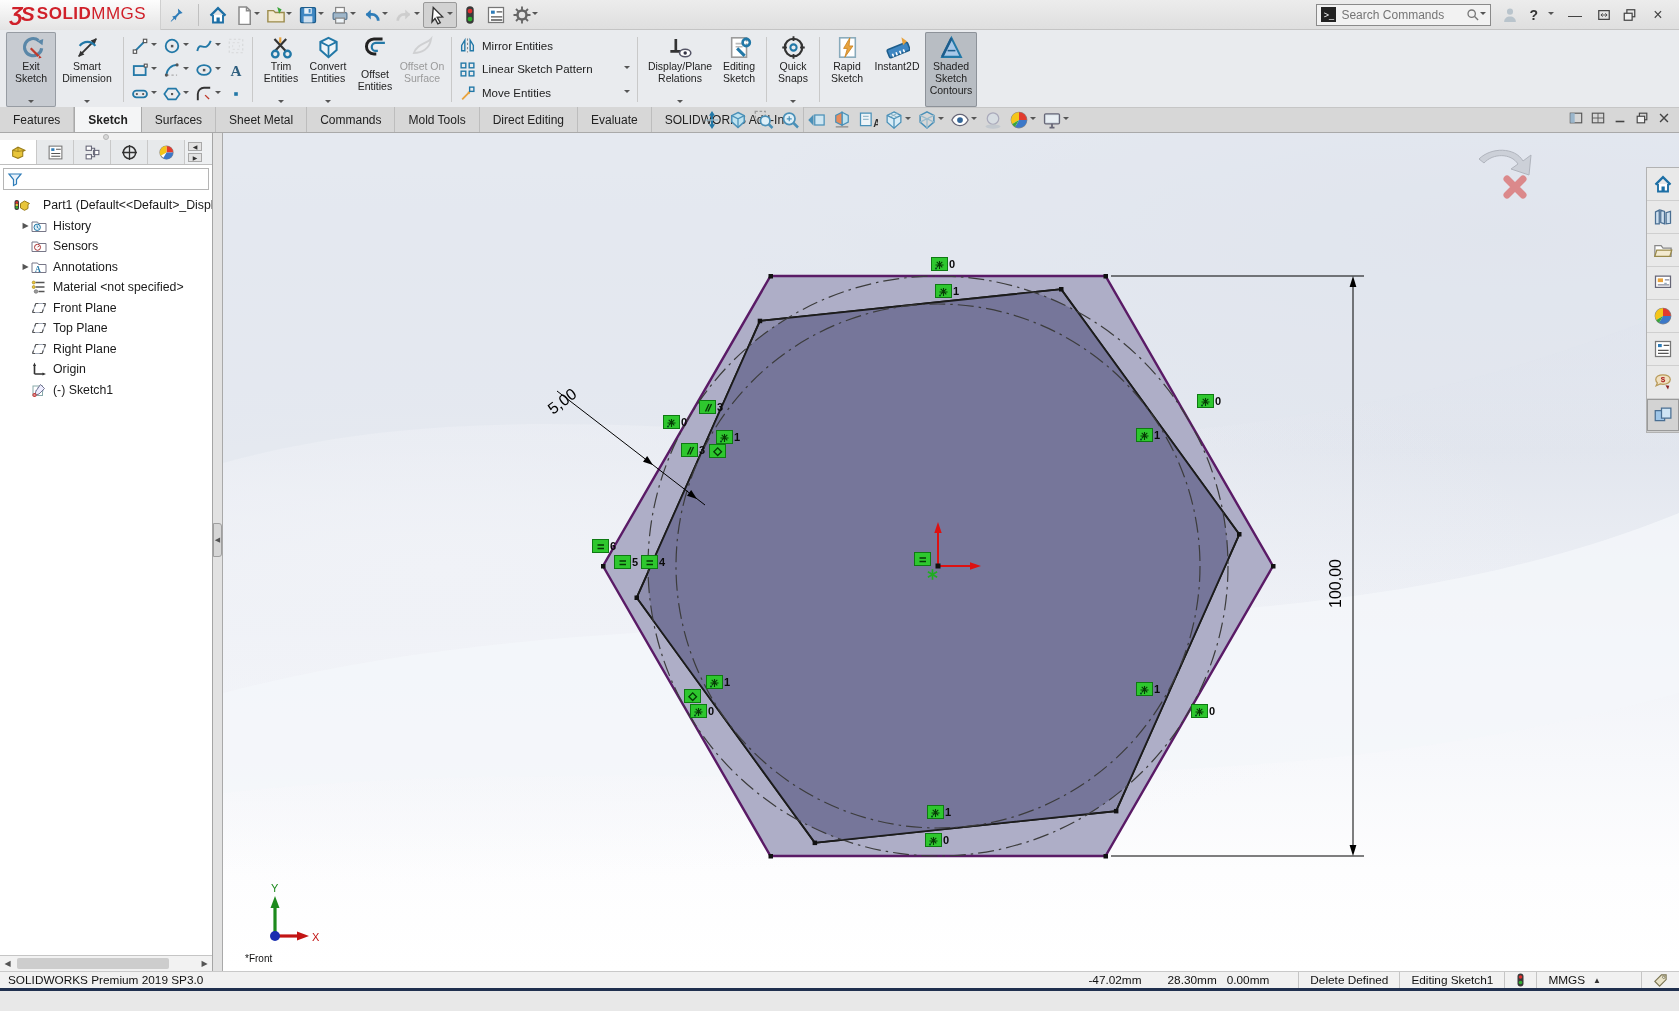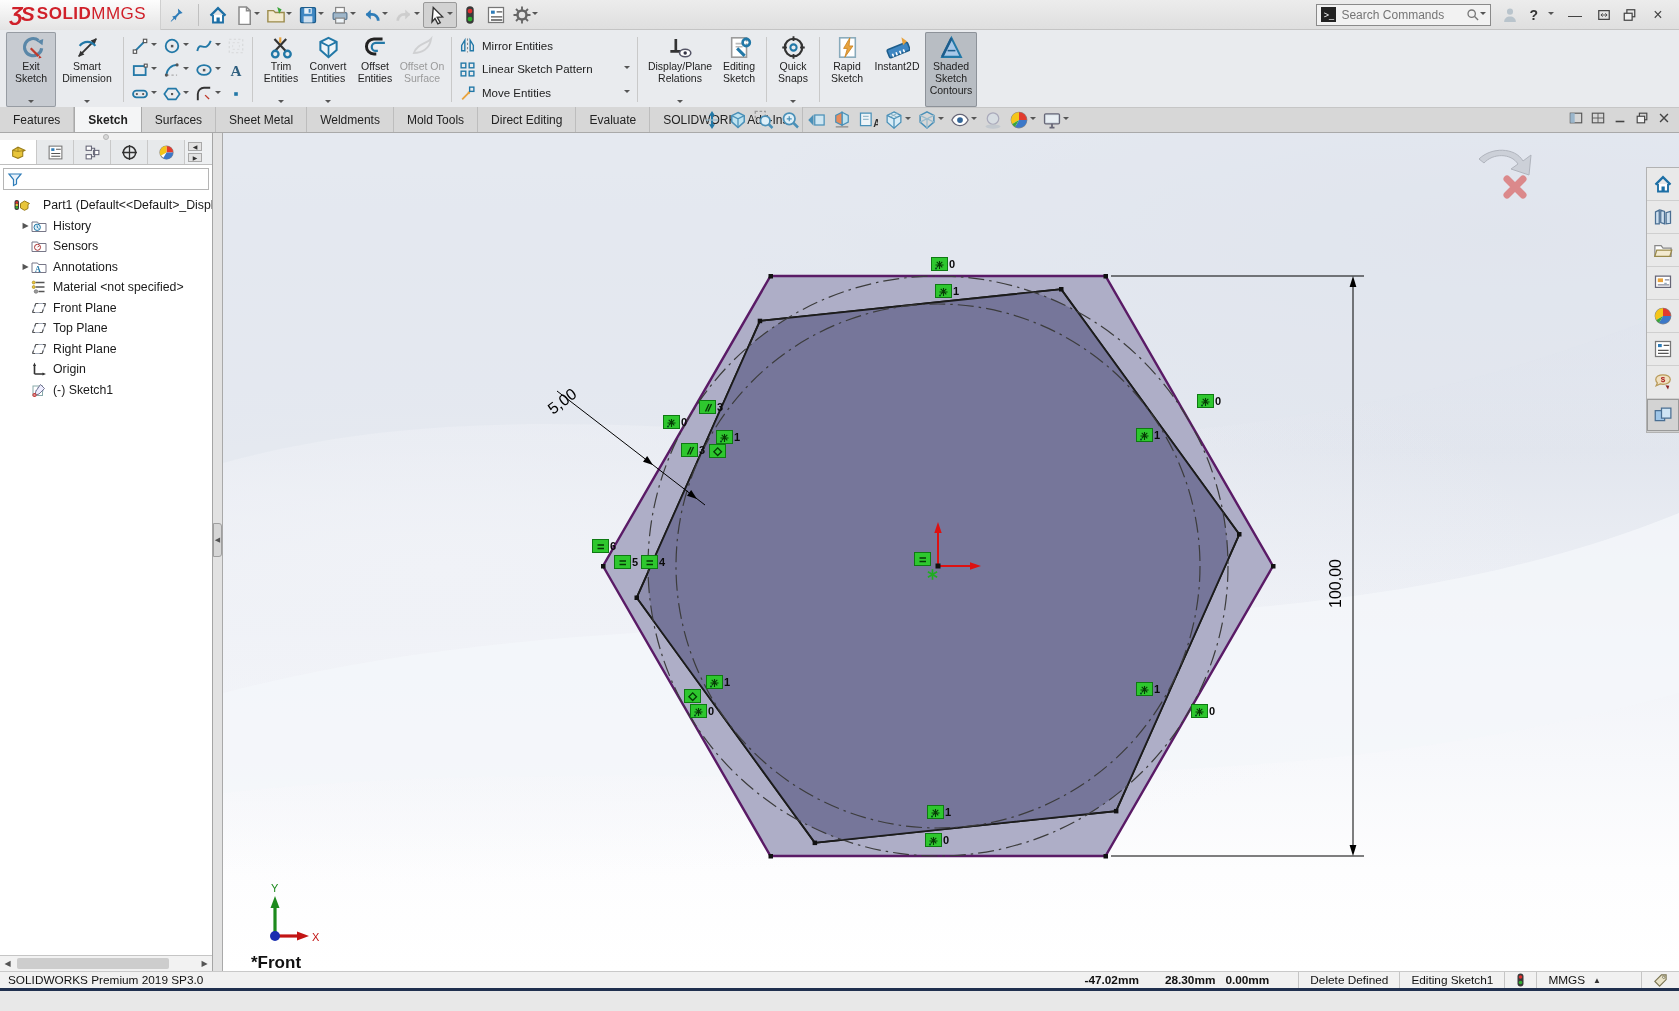--- a/index.html
+++ b/index.html
@@ -90,40 +90,40 @@
 
   .viewport { flex:1; position:relative; overflow:hidden;
     background:
       radial-gradient(1100px 330px at 88% 12%, #dde2ec 0%, rgba(221,226,236,0) 70%),
       radial-gradient(1500px 420px at 15% 52%, #f0f2f7 0%, rgba(240,242,247,0) 75%),
       linear-gradient(#ebeef4 0%, #e2e6ee 38%, #f1f3f8 62%, #fdfdfe 88%, #ffffff 100%); }
   .sketch-svg { position:absolute; left:0; top:0; }
   .badge { position:absolute; display:flex; align-items:center; }
   .bx { width:17px; height:14px; background:#2ec72e; border:1px solid #0e7a12; display:flex; align-items:center; justify-content:center; flex:none; }
   .bn { font-size:11px; font-weight:bold; color:#0a0a0a; margin-left:1px; }
-  .front-label { position:absolute; left:28px; top:820px; font-weight:bold; font-size:17px; color:#111; }
+  .front-label { position:absolute; left:22px; top:820px; font-weight:normal; font-size:10px; color:#111; }
   .confirm-corner { position:absolute; right:138px; top:8px; width:70px; height:70px; }
   .taskstrip { position:absolute; right:0; top:34px; width:33px; background:#e9e9e9; border:1px solid #b2b2b2; border-right:none; }
   .tsbtn { width:32px; height:33px; display:flex; align-items:center; justify-content:center; border-bottom:1px solid #cfcfcf; }
   .tsbtn .ico { width:20px; height:20px; }
   .tsbtn.pressed { background:#d3d3d3; box-shadow:inset 0 0 0 1px #9a9a9a; }
   .triad { position:absolute; left:26px; top:745px; }
 
   
   .modeltabs { height:20px; background:#e4e4e4; border-top:1px solid #9c9c9c; display:flex; align-items:stretch; }
   .mnav { display:flex; align-items:center; gap:1px; padding:0 3px; background:#cfd5d9; border-right:1px solid #aaa; }
   .mnavb { width:12px; height:13px; background:#b7c3cb; border:1px solid #8fa0ab; font-size:6px; color:#334; display:flex; align-items:center; justify-content:center; }
   .mtab { padding:2px 16px; display:flex; align-items:center; font-size:12px; background:#d2d2d2; border-right:1px solid #a5a5a5; color:#222; }
   .mtab.active { background:#f7f7f7; font-weight:bold; }
   .statusbar { height:17px; background:#f1f1f1; border-top:1px solid #c9c9c9; display:flex; align-items:center; font-size:11.8px; color:#111; }
   .sb-left { padding-left:8px; }
   .sb-right { margin-left:auto; display:flex; align-items:center; height:100%; }
   .sbseg { padding:0 11px; display:flex; align-items:center; height:100%; }
   .sbsep { border-left:1px solid #c5c5c5; }
-  .sb-coords span { margin-right:26px;font-weight:bold; }
+  .sb-coords span { margin-right:26px; }
   .sb-units .up { font-size:8px; margin-left:8px; color:#333; }
   .bstrip { height:3px; background:#20304f; }
 </style>
 </head>
 <body>
 
 <div id="app">
 
   <div class="titlebar">
     <div class="logo">
@@ -421,21 +421,21 @@
         <div class="bigbtn" style="width: 48px;">
           <span class="ico">
             <svg class="ic" width="25" height="25" viewBox="0 0 16 16">
               <path d="M8 1.8l5.2 2.6v5.2L8 14.2 2.8 9.6V4.4z" fill="#eef4f8" stroke="#2278a7" stroke-width="1.3"></path>
               <path d="M2.8 4.4 8 7l5.2-2.6M8 7v7.2" fill="none" stroke="#2278a7" stroke-width="1.1"></path>
             </svg>
           </span>
           <span class="lbl">Convert Entities</span>
           <span class="cart"></span>
         </div>
-        <div class="bigbtn" style="width: 46px;">
+        <div class="bigbtn" style="width: 46px; gap: 8px;">
           <span class="ico">
             <svg class="ic" width="25" height="25" viewBox="0 0 16 16">
               <path d="M12.5 2.5H7a4.8 4.8 0 0 0 0 9.6h1.5" fill="none" stroke="#222" stroke-width="1.9"></path>
               <path d="M14 5H8.2a2.6 2.6 0 0 0 0 5.2h1.3" fill="none" stroke="#2278a7" stroke-width="1.4"></path>
             </svg>
           </span>
           <span class="lbl">Offset Entities</span>
         </div>
         <div class="bigbtn disabled" style="width: 48px;">
           <span class="ico">
@@ -557,21 +557,21 @@
         </div>
       </div>
     </div>
 
   <div class="tabrow">
     <div class="rtabs">
         <span class="rtab">Features</span>
         <span class="rtab active">Sketch</span>
         <span class="rtab">Surfaces</span>
         <span class="rtab">Sheet Metal</span>
-        <span class="rtab">Weldments</span>
+        <span class="rtab">Commands</span>
         <span class="rtab">Mold Tools</span>
         <span class="rtab">Direct Editing</span>
         <span class="rtab">Evaluate</span>
         <span class="rtab">SOLIDWORKS Add-Ins</span>
       </div>
     <div class="headsup">
         <span class="hbtn">
           <span class="ico">
             <svg class="ic" width="20" height="20" viewBox="0 0 16 16">
               <path d="M8 2.5v11" stroke="#2278a7" stroke-width="1.7"></path>

